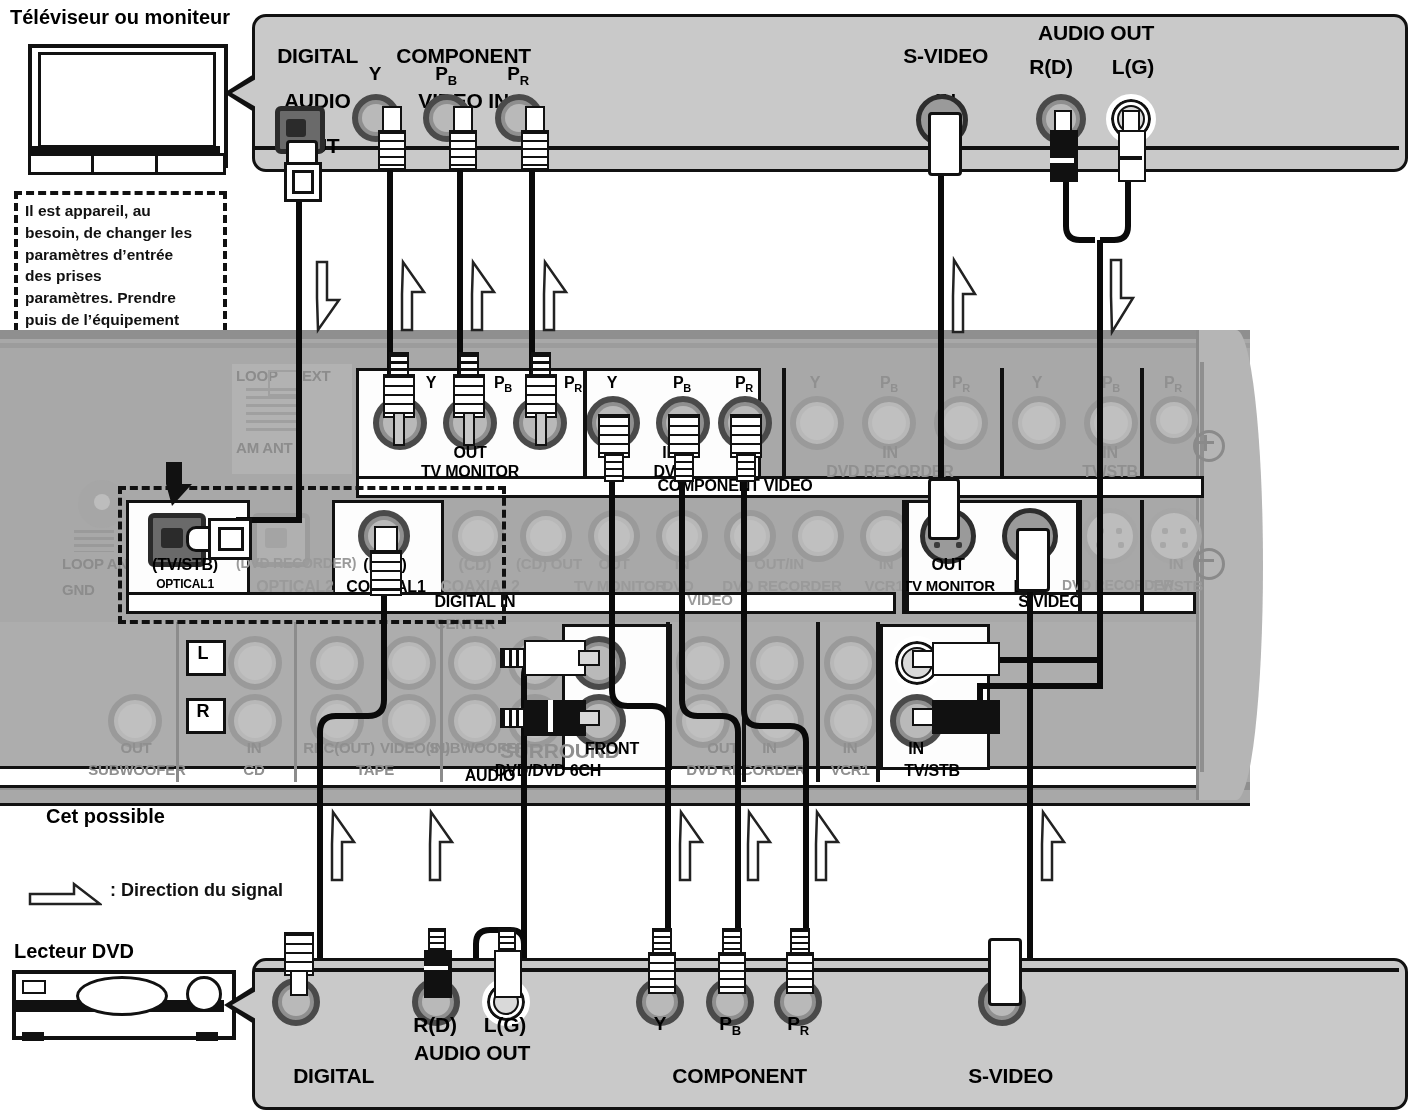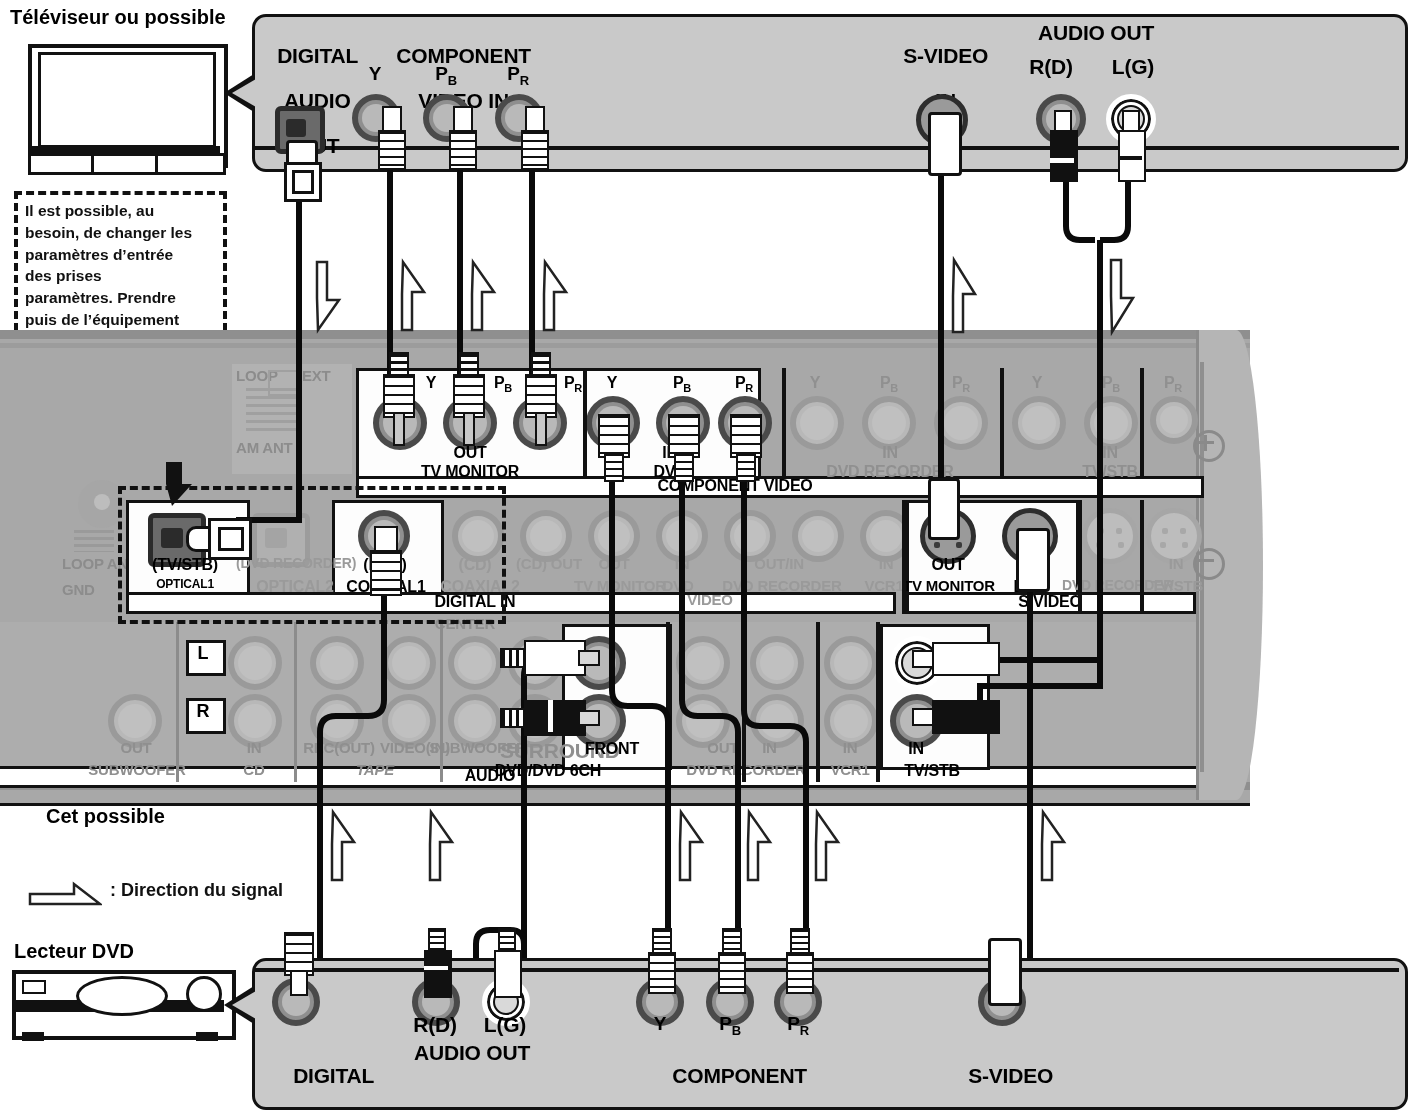--- a/index.html
+++ b/index.html
@@ -69,21 +69,21 @@
   .dvd-outer{position:absolute;border:4px solid #111;background:#fff;}
   .dvd-knob{position:absolute;border:3px solid #111;border-radius:50%;background:#fff;}
   .dvd-disc{position:absolute;border:3px solid #111;border-radius:50%;background:#fff;}
   .dvd-foot{position:absolute;background:#111;}
 
   .legend-txt{position:absolute;font-size:18px;font-weight:600;color:#111;}
 </style>
 </head>
 <body>
 
-<div class="devlabel" style="left:10px;top:6px;">Téléviseur ou possible</div>
+<div class="devlabel" style="left:10px;top:6px;">Téléviseur ou moniteur</div>
 
 <div class="tv-outer" style="left:28px;top:44px;width:192px;height:116px;"></div>
 <div class="tv-screen" style="left:38px;top:52px;width:172px;height:90px;"></div>
 <div class="tv-base" style="left:28px;top:146px;width:192px;height:7px;"></div>
 <div class="tv-foot" style="left:28px;top:153px;width:63px;height:16px;"></div>
 <div class="tv-foot" style="left:91px;top:153px;width:64px;height:16px;"></div>
 <div class="tv-foot" style="left:155px;top:153px;width:65px;height:16px;"></div>
 
 <div class="panel" style="left:252px;top:14px;width:1150px;height:152px;"></div>
 <div class="bubble-tip" style="left:224px;top:74px;border-top:19px solid transparent;border-bottom:19px solid transparent;border-right:30px solid #111;"></div>
@@ -120,21 +120,21 @@
 <div class="svid" style="left:916px;top:94px;width:52px;height:52px;">
   <div class="pin" style="left:9px;top:13px;width:6px;height:6px;"></div>
   <div class="pin" style="left:27px;top:13px;width:6px;height:6px;"></div>
   <div class="pin" style="left:7px;top:26px;width:6px;height:6px;"></div>
   <div class="pin" style="left:29px;top:26px;width:6px;height:6px;"></div>
 </div>
 <div class="jack jack-dark" style="left:1036px;top:94px;width:50px;height:50px;"></div>
 <div class="jack jack-white" style="left:1106px;top:94px;width:50px;height:50px;"></div>
 
 <div class="note nosel">
-  <div>Il est possible, au</div>
+  <div>Il est appareil, au</div>
   <div>besoin, de changer les</div>
   <div>paramètres d’entrée</div>
   <div>des prises</div>
   <div>paramètres. Prendre</div>
   <div>puis de l’équipement</div>
   <div>raccordé, puis modifier</div>
   <div>les paramètres.</div>
   <div>(➡page 13)</div>
 </div>
 <div class="note-dash"></div>
@@ -317,21 +317,21 @@
 <div class="jack jack-ghost" style="left:228px;top:694px;width:54px;height:54px;"></div>
 <div class="lbl" style="left:226px;top:740px;width:56px;font-size:15px;color:#8f8f8f;">IN</div>
 <div class="lbl" style="left:226px;top:762px;width:56px;font-size:15px;color:#8f8f8f;">CD</div>
 
 <div class="jack jack-ghost" style="left:310px;top:636px;width:54px;height:54px;"></div>
 <div class="jack jack-ghost" style="left:310px;top:694px;width:54px;height:54px;"></div>
 <div class="jack jack-ghost" style="left:382px;top:636px;width:54px;height:54px;"></div>
 <div class="jack jack-ghost" style="left:382px;top:694px;width:54px;height:54px;"></div>
 <div class="lbl" style="left:296px;top:740px;width:86px;font-size:15px;color:#8f8f8f;">REC(OUT)</div>
 <div class="lbl" style="left:372px;top:740px;width:86px;font-size:15px;color:#8f8f8f;">VIDEO(IN)</div>
-<div class="lbl" style="left:340px;top:762px;width:70px;font-size:15px;color:#8f8f8f;font-style:italic;">TAPE</div>
+<div class="lbl" style="left:340px;top:762px;width:70px;font-size:15px;color:#8f8f8f;">TAPE</div>
 
 <div class="white-zone" style="left:562px;top:624px;width:104px;height:140px;"></div>
 <div class="jack jack-ghost" style="left:448px;top:636px;width:54px;height:54px;"></div>
 <div class="jack jack-ghost" style="left:448px;top:694px;width:54px;height:54px;"></div>
 <div class="jack jack-ghost" style="left:508px;top:636px;width:54px;height:54px;"></div>
 <div class="jack jack-ghost" style="left:508px;top:694px;width:54px;height:54px;"></div>
 <div class="jack jack-dark" style="left:572px;top:636px;width:54px;height:54px;"></div>
 <div class="jack jack-dark" style="left:572px;top:694px;width:54px;height:54px;"></div>
 <div class="lbl" style="left:428px;top:740px;width:100px;font-size:15px;color:#8f8f8f;">SUBWOOFER</div>
 <div class="lbl" style="left:500px;top:740px;width:96px;font-size:21px;color:#8f8f8f;">SURROUND</div>

